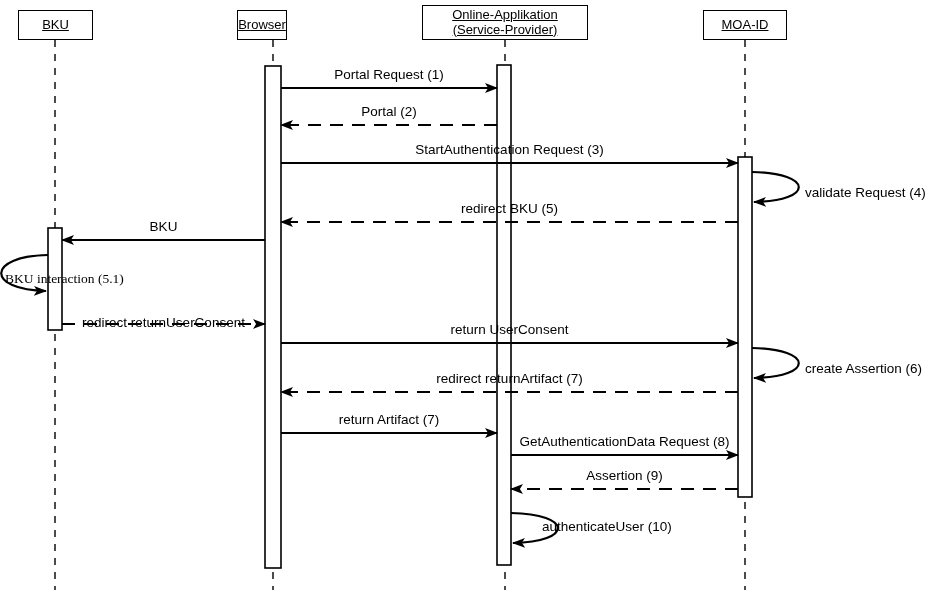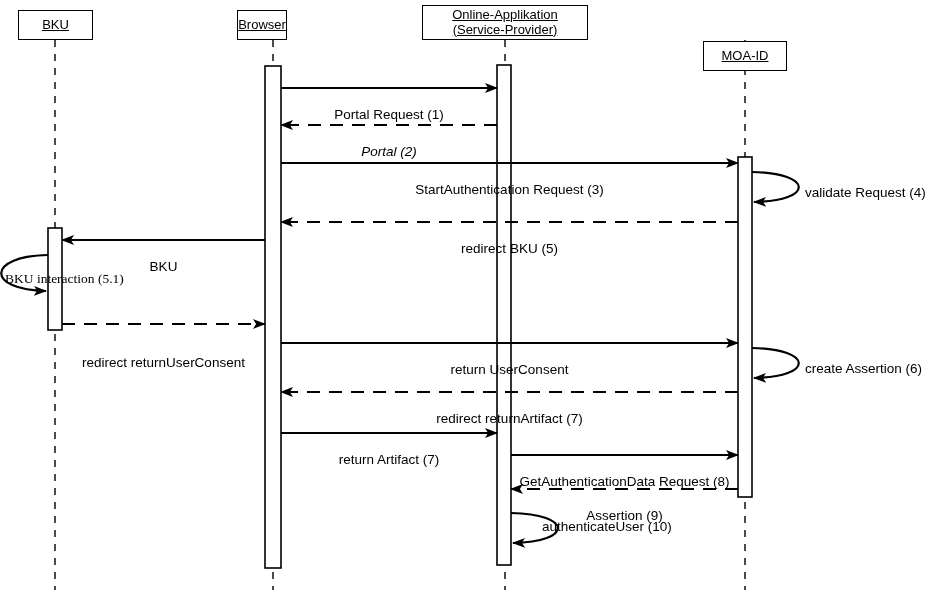--- a/index.html
+++ b/index.html
@@ -14,21 +14,21 @@
   #svg-layer{position:absolute;left:0;top:0;width:936px;height:592px;}
   .msg-label{
     position:absolute;
     font-family:"Liberation Sans",sans-serif;
     font-size:13.5px;
     color:#000000;
     white-space:nowrap;
     line-height:1;
     text-align:center;
   }
-  .msg-label.center{transform:translateX(-50%);margin-top:40px;}
+  .msg-label.center{transform:translateX(-50%);}
   .actor-box{
     position:absolute;
     border:1.6px solid #000000;
     background:#ffffff;
     box-sizing:border-box;
     display:flex;
     align-items:center;
     justify-content:center;
     text-align:center;
   }
@@ -91,27 +91,27 @@
   <div id="actor-boxes">
       <div class="actor-box" style="left: 18px; top: 10px; width: 75px; height: 30px;">
         <span class="actor-name">BKU</span>
       </div>
       <div class="actor-box" style="left: 237px; top: 10px; width: 50px; height: 30px;">
         <span class="actor-name">Browser</span>
       </div>
       <div class="actor-box" style="left: 422px; top: 5px; width: 166px; height: 35px;">
         <span class="actor-name">Online-Applikation (Service-Provider)</span>
       </div>
-      <div class="actor-box" style="left: 703px; top: 10px; width: 84px; height: 30px; margin-top: 31px;">
+      <div class="actor-box" style="left: 703px; top: 10px; width: 84px; height: 30px;">
         <span class="actor-name">MOA-ID</span>
       </div>
     </div>
   <div id="labels">
       <div class="msg-label center" style="left: 389px; top: 68px;">Portal Request (1)</div>
-      <div class="msg-label center" style="left: 389px; top: 105px; font-style: italic;">Portal (2)</div>
+      <div class="msg-label center" style="left: 389px; top: 105px;">Portal (2)</div>
       <div class="msg-label center" style="left: 509.5px; top: 143px;">StartAuthentication Request (3)</div>
       <div class="msg-label center" style="left: 509.5px; top: 202px;">redirect BKU (5)</div>
       <div class="msg-label center" style="left: 163.5px; top: 220px;">BKU</div>
       <div class="msg-label center" style="left: 163.5px; top: 316px;">redirect returnUserConsent</div>
       <div class="msg-label center" style="left: 509.5px; top: 323px;">return UserConsent</div>
       <div class="msg-label center" style="left: 509.5px; top: 372px;">redirect returnArtifact (7)</div>
       <div class="msg-label center" style="left: 389px; top: 413px;">return Artifact (7)</div>
       <div class="msg-label center" style="left: 624.5px; top: 435px;">GetAuthenticationData Request (8)</div>
       <div class="msg-label center" style="left: 624.5px; top: 469px;">Assertion (9)</div>
       <div class="msg-label" style="left: 805px; top: 186px;">validate Request (4)</div>

